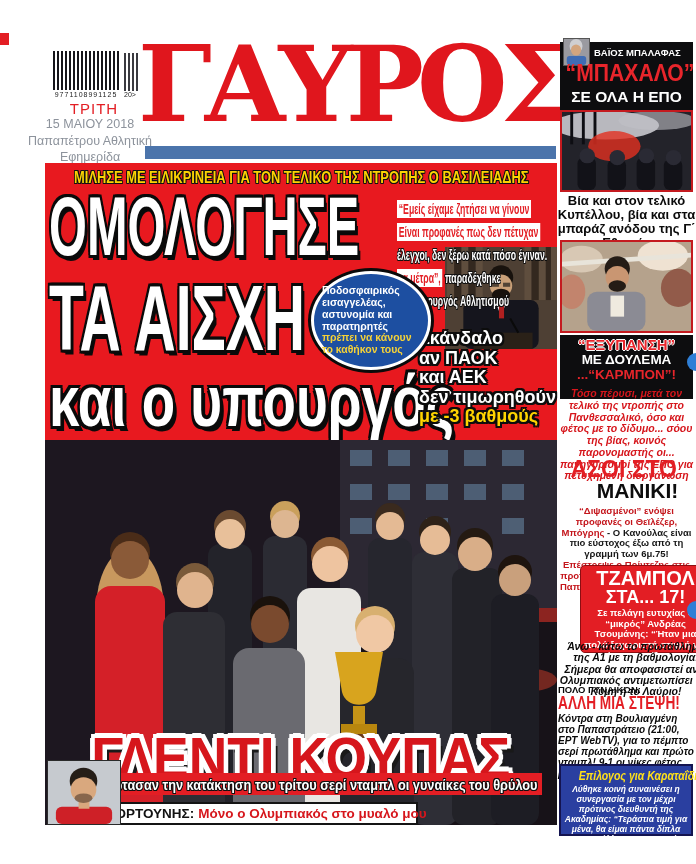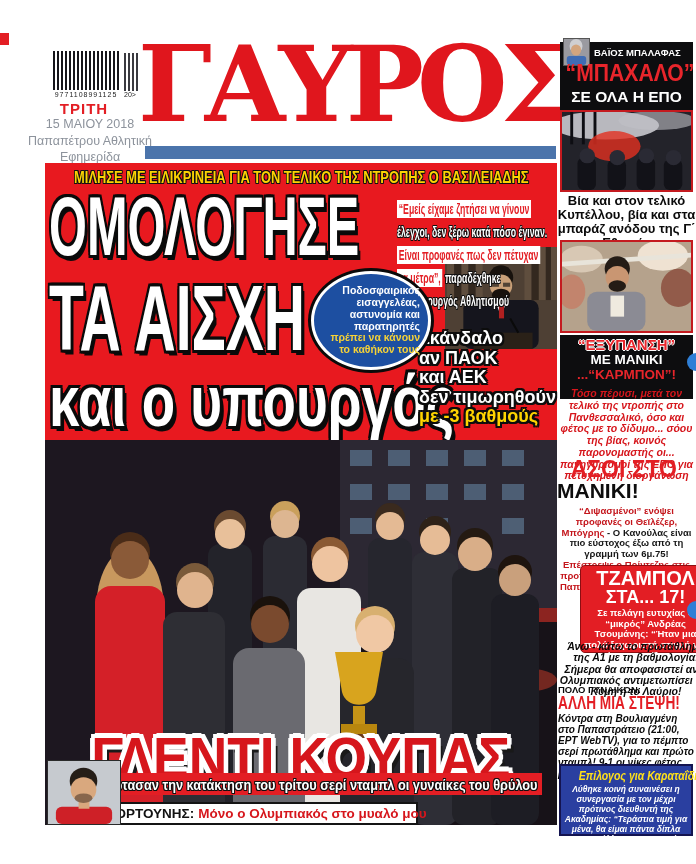--- a/index.html
+++ b/index.html
@@ -21,39 +21,39 @@
   .ow3 { text-shadow:3px 0 0 #0a0a0a,-3px 0 0 #0a0a0a,0 3px 0 #0a0a0a,0 -3px 0 #0a0a0a,3px 3px 0 #0a0a0a,-3px 3px 0 #0a0a0a,3px -3px 0 #0a0a0a,-3px -3px 0 #0a0a0a,5px 5px 0 #0a0a0a; }
 
   
   .corner-mark { left:0; top:33px; width:9px; height:12px; background:#e31e24; }
   .barcode { left:52px; top:50px; width:68px; height:41px; background:#fff;
     background-image:repeating-linear-gradient(90deg,#15151a 0 2px,#fff 2px 4px); border:1px solid #fff; }
   .barcode-addon { left:124px; top:53px; width:16px; height:38px;
     background-image:repeating-linear-gradient(90deg,#3a3a40 0 2px,#fff 2px 4px); }
   .barcode-num { left:50px; top:91px; width:72px; font-size:7px; color:#222; text-align:center; letter-spacing:1px; }
   .barcode-addon-num { left:124px; top:91px; font-size:7px; color:#222; }
-  .day { left:29px; top:100px; width:110px; text-align:center; color:#e31e24; font-weight:bold; font-size:15px; letter-spacing:1px; }
+  .day { left:39px; top:100px; width:110px; text-align:center; color:#e31e24; font-weight:normal; font-size:15px; letter-spacing:1px; }
   .date { left:25px; top:117px; width:130px; text-align:center; color:#8d939c; font-size:12.5px; }
   .tagline { left:15px; top:133px; width:150px; text-align:center; color:#8d939c; font-size:12.5px; line-height:1.3; }
   .paper-title { left:138px; top:30px; width:420px; height:118px; color:#e0161d;
     font-family:"DejaVu Serif", serif; font-weight:bold; font-size:104px; line-height:1.05;
     letter-spacing:-7px; }
   .blue-bar { left:145px; top:146px; width:411px; height:13px; background:#4b74ab; }
 
   
   .main { left:45px; top:163px; width:512px; height:493px; background:#e8191f;text-decoration:underline; }
   .kicker { left:0; top:5px; width:512px; text-align:center; color:#fcd303; font-weight:bold;
     font-size:16.5px; }
   .hl { left:4px; color:#fff; font-weight:bold; line-height:.95; }
   .hl1 { top:24px; font-size:84px; }
   .hl2 { top:112px; font-size:92px; }
   .hl3 { top:204px; font-size:72px; }
   .bubble { left:266px; top:108px; width:120px; height:99px; background:#1d4fa1;
     border:3px solid #fff; border-radius:50%; box-shadow:0 0 0 3px #0a0a0a; z-index:5;
-    display:flex; align-items:center; justify-content:center; text-align:right;
+    display:flex; align-items:center; justify-content:center; text-align:left;
     font-size:10.5px; font-weight:bold; color:#fff; line-height:1.12; padding:4px 8px; }
   .bubble .yellow { color:#f6d237; }
   .quote { left:352px; top:37px; z-index:4; font-weight:bold; font-size:15px; }
   .quote .row { height:23px; }
   .q-hl { background:#fff; color:#e31e24; padding:0 3px 1px 3px; }
   .q-wh { color:#fff; }
   .minister-photo { left:400px; top:84px; width:112px; height:102px; z-index:1; }
   .note { left:374px; top:166px; z-index:4; color:#fff; font-weight:bold; font-size:18px; line-height:19.5px; }
   .note .hi { color:#ffd400; }
   .photo-main { left:0; top:277px; width:512px; height:385px; z-index:1; }
@@ -78,21 +78,21 @@
   .sb-photo1 { left:560px; top:110px; width:133px; height:82px; border:2px solid #c41a1f; }
   .sb-cap1 { left:557px; top:194px; width:139px; text-align:center; color:#0a0a0a; font-weight:bold; font-size:13px; line-height:1.08; }
   .sb-photo2 { left:560px; top:240px; width:133px; height:93px; border:2px solid #c41a1f; }
   .sb2-box { left:560px; top:335px; width:133px; height:64px; background:#0d0d0f; text-align:center; padding-top:2px; }
   .sb2-t1 { color:#e8252b; font-weight:bold; font-size:15px; line-height:1.05;
     text-shadow:1px 0 0 #fff,-1px 0 0 #fff,0 1px 0 #fff,0 -1px 0 #fff; }
   .sb2-t2 { color:#fff; font-weight:bold; font-size:13.5px; line-height:1.1; }
   .sb2-t3 { color:#e8252b; font-weight:bold; font-size:13.5px; line-height:1.1; }
   .sb2-body { left:557px; top:388px; width:139px; text-align:center; color:#d6161c; font-weight:bold; font-style:italic; font-size:10.5px; line-height:1.12; }
   .sb3-t1 { left:557px; top:456px; width:120px; text-align:right; color:#e31e24; font-weight:bold; font-size:23px; }
-  .sb3-t2 { left:557px; top:479px; width:139px; color:#0d0d0d; font-weight:bold; font-size:21px; }
+  .sb3-t2 { left:557px; top:479px; width:139px; text-align:center; color:#0d0d0d; font-weight:bold; font-size:21px;padding-left:22px; }
   .sb3-body { left:558px; top:506px; width:137px; text-align:center; font-weight:bold; font-size:9.5px; line-height:1.14; }
   .sb3-body .r { color:#c4161c; } .sb3-body .b { color:#161616; }
   .sb4-box { left:561px; top:565px; width:131px; height:88px; background:#e31e24; border-radius:5px;
     border:1px solid #8c0e12; text-align:center; color:#fff; padding-top:2px;margin-left:19px; }
   .sb4-t1 { font-weight:bold; font-size:20px; line-height:1.0; }
   .sb4-t2 { font-weight:bold; font-size:18px; line-height:1.0; }
   .sb4-body { font-weight:bold; font-size:9.5px; line-height:1.12; padding:2px 3px 0 3px; }
   .sb4-note { left:558px; top:641px; width:156px; text-align:center; color:#0a0a0a; font-weight:bold; font-style:italic; font-size:10.5px; line-height:1.08; }
   .sb5-kicker { left:558px; top:684px; width:137px; color:#0a0a0a; font-weight:bold; font-size:9.5px; }
   .sb5-title { left:558px; top:693px; width:137px; color:#e31e24; font-weight:bold; font-size:18px; }
@@ -164,22 +164,22 @@
         <ellipse cx="55" cy="47" rx="9" ry="6" fill="#18120d"></ellipse>
         <rect x="46" y="35" width="7" height="4" fill="#111" opacity=".65"></rect>
         <rect x="57" y="35" width="7" height="4" fill="#111" opacity=".65"></rect>
         <rect x="28" y="84" width="58" height="16" fill="#2a2118"></rect>
         <line x1="64" y1="70" x2="72" y2="84" stroke="#0a0a0a" stroke-width="2"></line>
       </svg>
     </div>
 
     <div class="abs quote">
       <div class="row nw"><span class="fitL sx58 q-hl">“Εμείς είχαμε ζητήσει να γίνουν</span></div>
+      <div class="row nw"><span class="fitL sx58 q-hl">Είναι προφανές πως δεν πέτυχαν</span></div>
       <div class="row nw"><span class="fitL sx58 q-wh ow1">έλεγχοι, δεν ξέρω κατά πόσο έγιναν.</span></div>
-      <div class="row nw"><span class="fitL sx58 q-hl">Είναι προφανές πως δεν πέτυχαν</span></div>
       <div class="row nw"><span class="fitL sx58"><span class="q-hl">τα μέτρα”,</span> <span class="q-wh ow1">παραδέχθηκε</span></span></div>
       <div class="row nw"><span class="fitL sx58 q-wh ow1">ο Υφυπουργός Αθλητισμού</span></div>
     </div>
 
     <div class="abs bubble">
       <div>
         <span>Ποδοσφαιρικός εισαγγελέας, αστυνομία και παρατηρητές</span>
         <span class="yellow">πρέπει να κάνουν το καθήκον τους</span>
       </div>
     </div>
@@ -341,21 +341,21 @@
       <rect x="26" y="52" width="60" height="41" rx="10" fill="#8b8b94"></rect>
       <rect x="50" y="56" width="14" height="22" fill="#efeadf"></rect>
       <circle cx="57" cy="28" r="13" fill="#241c16"></circle>
       <circle cx="57" cy="37" r="12" fill="#c99672"></circle>
       <ellipse cx="57" cy="46" rx="9" ry="6" fill="#241c16"></ellipse>
     </svg>
   </div>
 
   <div class="abs sb2-box">
     <div class="sb2-t1 nw">“ΕΞΥΠΑΝΣΗ”</div>
-    <div class="sb2-t2 nw">ΜΕ ΜΑΝΙΚΙ</div>
+    <div class="sb2-t2 nw">ΜΕ ΔΟΥΛΕΜΑ</div>
     <div class="sb2-t3 nw">...“ΚΑΡΜΠΟΝ”!</div>
   </div>
   <div class="abs sb2-body">Τόσο πέρυσι, μετά τον τελικό της ντροπής στο Πανθεσσαλικό, όσο και φέτος με το δίδυμο... σόου της βίας, κοινός παρονομαστής οι... πανηγυρισμοί της ΕΠΟ για πετυχημένη διοργάνωση</div>
 
   <div class="abs sb3-t1">ΑΣΟΙ ΣΤΟ</div>
   <div class="abs sb3-t2">ΜΑΝΙΚΙ!</div>
   <div class="abs sb3-body">
     <span class="r">“Διψασμένοι” ενόψει προφανές οι Θεϊλέζερ, Μπόγρης </span><span class="b">- Ο Κανούλας είναι πιο εύστοχος έξω από τη γραμμή των 6μ.75! </span><span class="r">Επέστρεψε ο Πρίντεζης στις προπονήσεις, “παρών” και ο Παπαπέτρου </span><span class="b">- Εκτός παρκέ ο Μιλουτίνοφ</span>
   </div>
 

